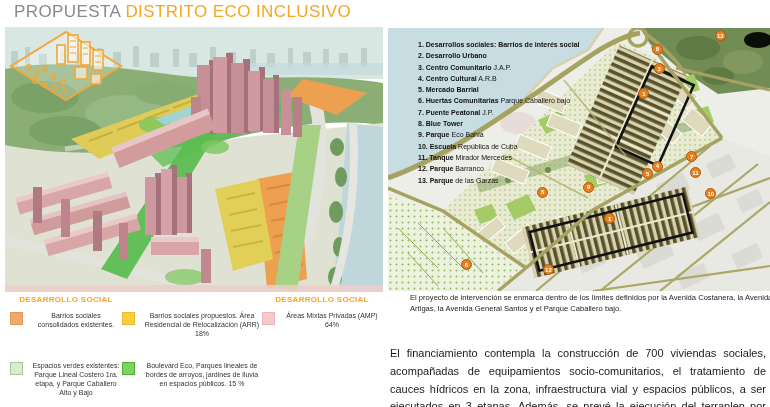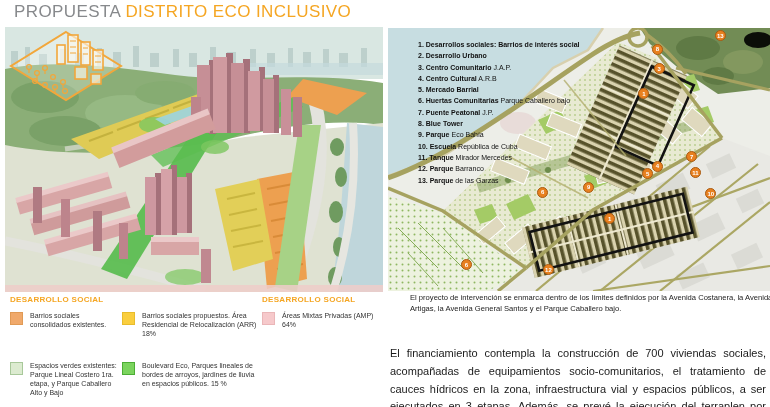--- a/index.html
+++ b/index.html
@@ -21,21 +21,21 @@
   .markers{position:absolute;left:0;top:0;width:100%;height:100%;}
   .marker{position:absolute;width:11px;height:11px;margin:-5.5px 0 0 -5.5px;border-radius:50%;
           background:#E8801F;border:1px solid #A85B12;color:#fff;font-size:6px;font-weight:700;
           display:flex;align-items:center;justify-content:center;box-sizing:border-box;}
   
   .map-caption{position:absolute;left:389px;top:293px;width:378px;font-size:7.6px;line-height:1.4;color:#1b1b1b;margin-left:21px;}
   .financing{position:absolute;left:390px;top:345px;width:376px;font-size:11px;line-height:1.62;
              text-align:justify;color:#1b1b1b;}
   
   .legend{position:absolute;left:10px;top:294px;width:372px;height:110px;display:grid;
-          grid-template-columns:112px 140px 120px;grid-template-rows:50px 60px;column-gap:0;}
+          grid-template-columns:112px 140px 120px;grid-template-rows:50px 60px;column-gap:0;text-align:center;}
   .legend-cell{position:relative;padding-top:1px;}
   .legend-header{font-size:8px;font-weight:700;color:#F5A623;letter-spacing:.3px;height:14px;}
   .legend-item{display:flex;align-items:flex-start;margin-top:2px;}
   .swatch{width:13px;height:13px;flex:0 0 13px;margin-right:7px;margin-top:1px;border:1px solid transparent;box-sizing:border-box;}
   .legend-text{font-size:7px;line-height:1.3;color:#333;}
 </style>
 </head>
 <body>
 
 <div class="page">

